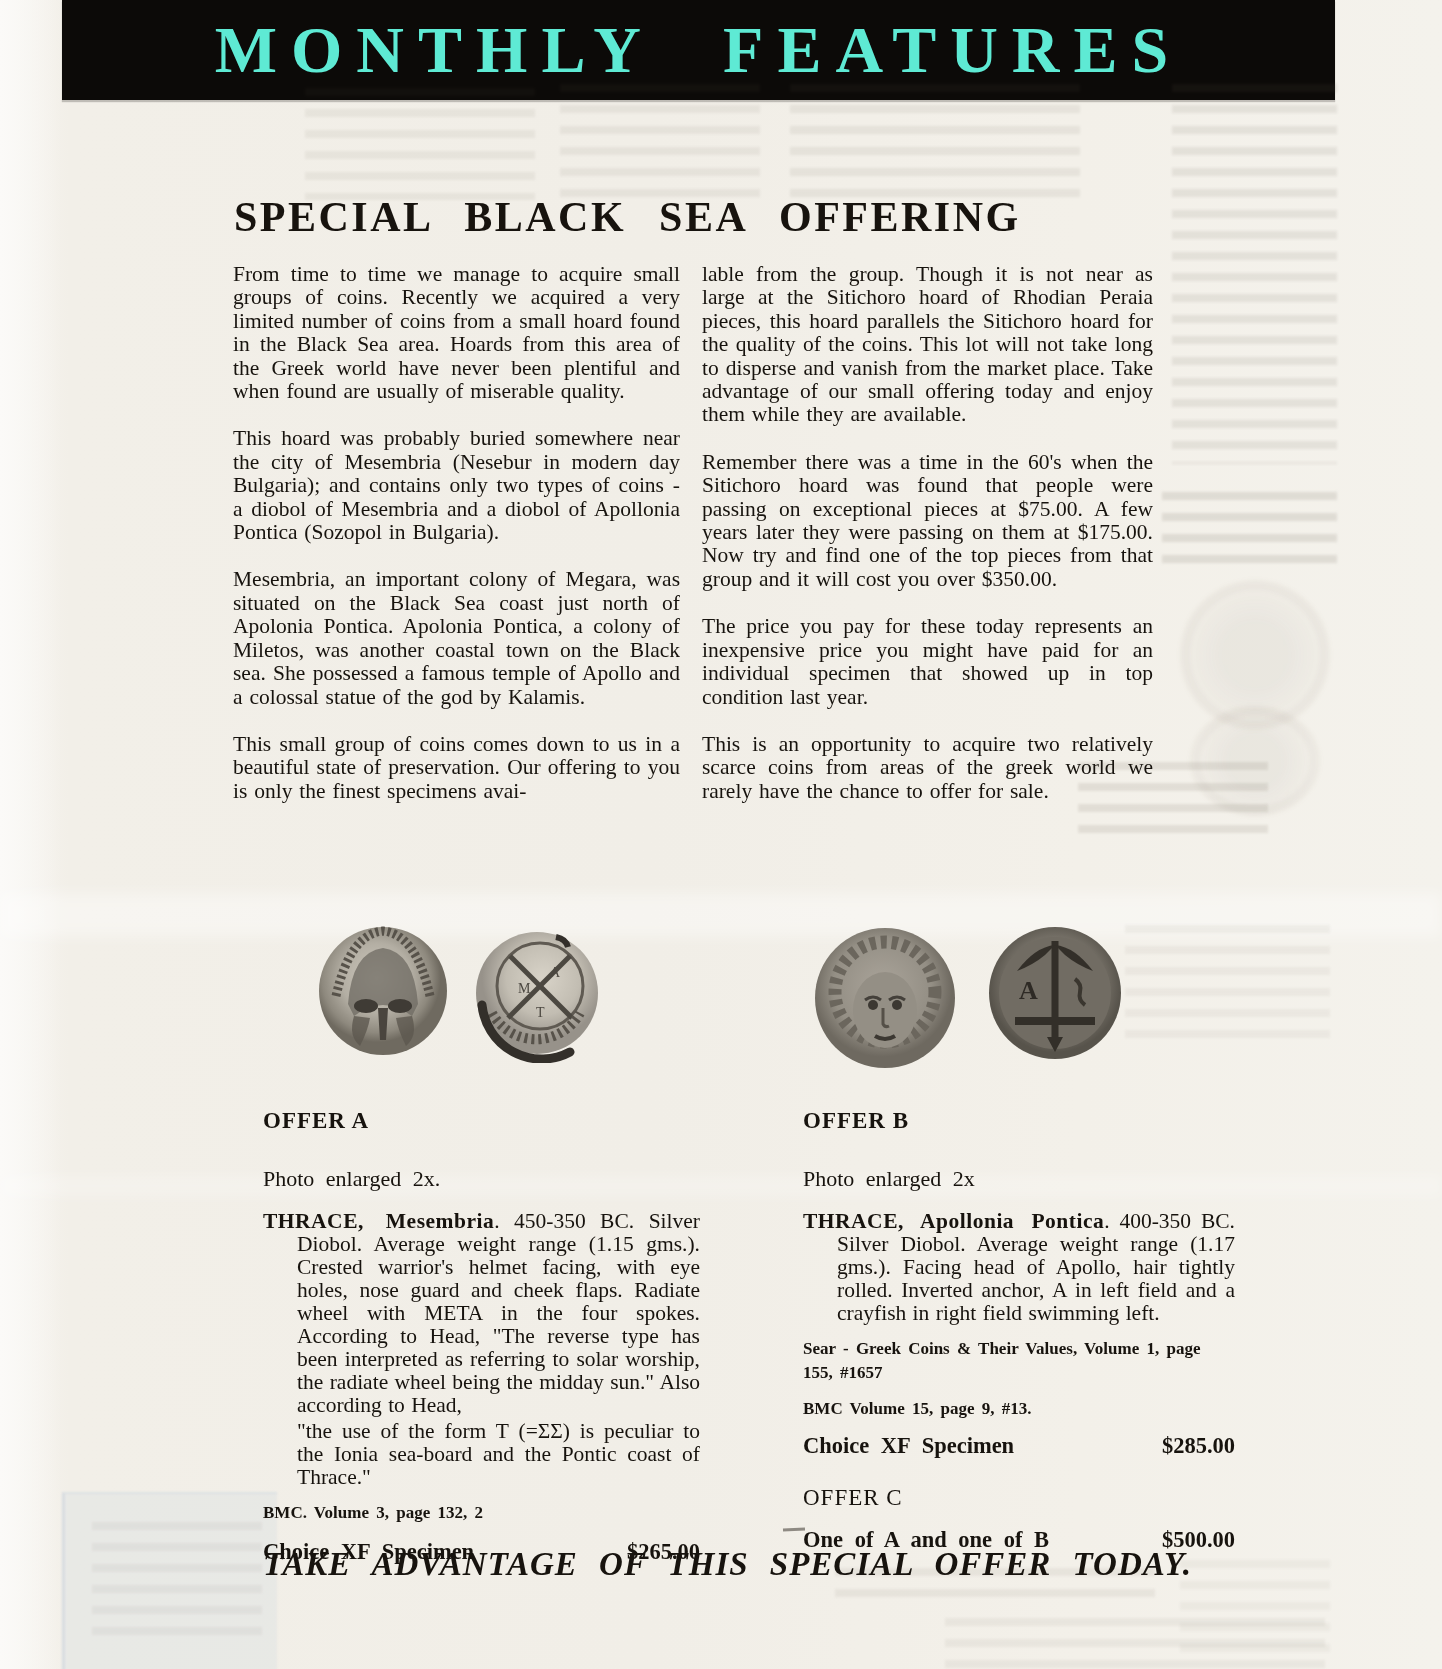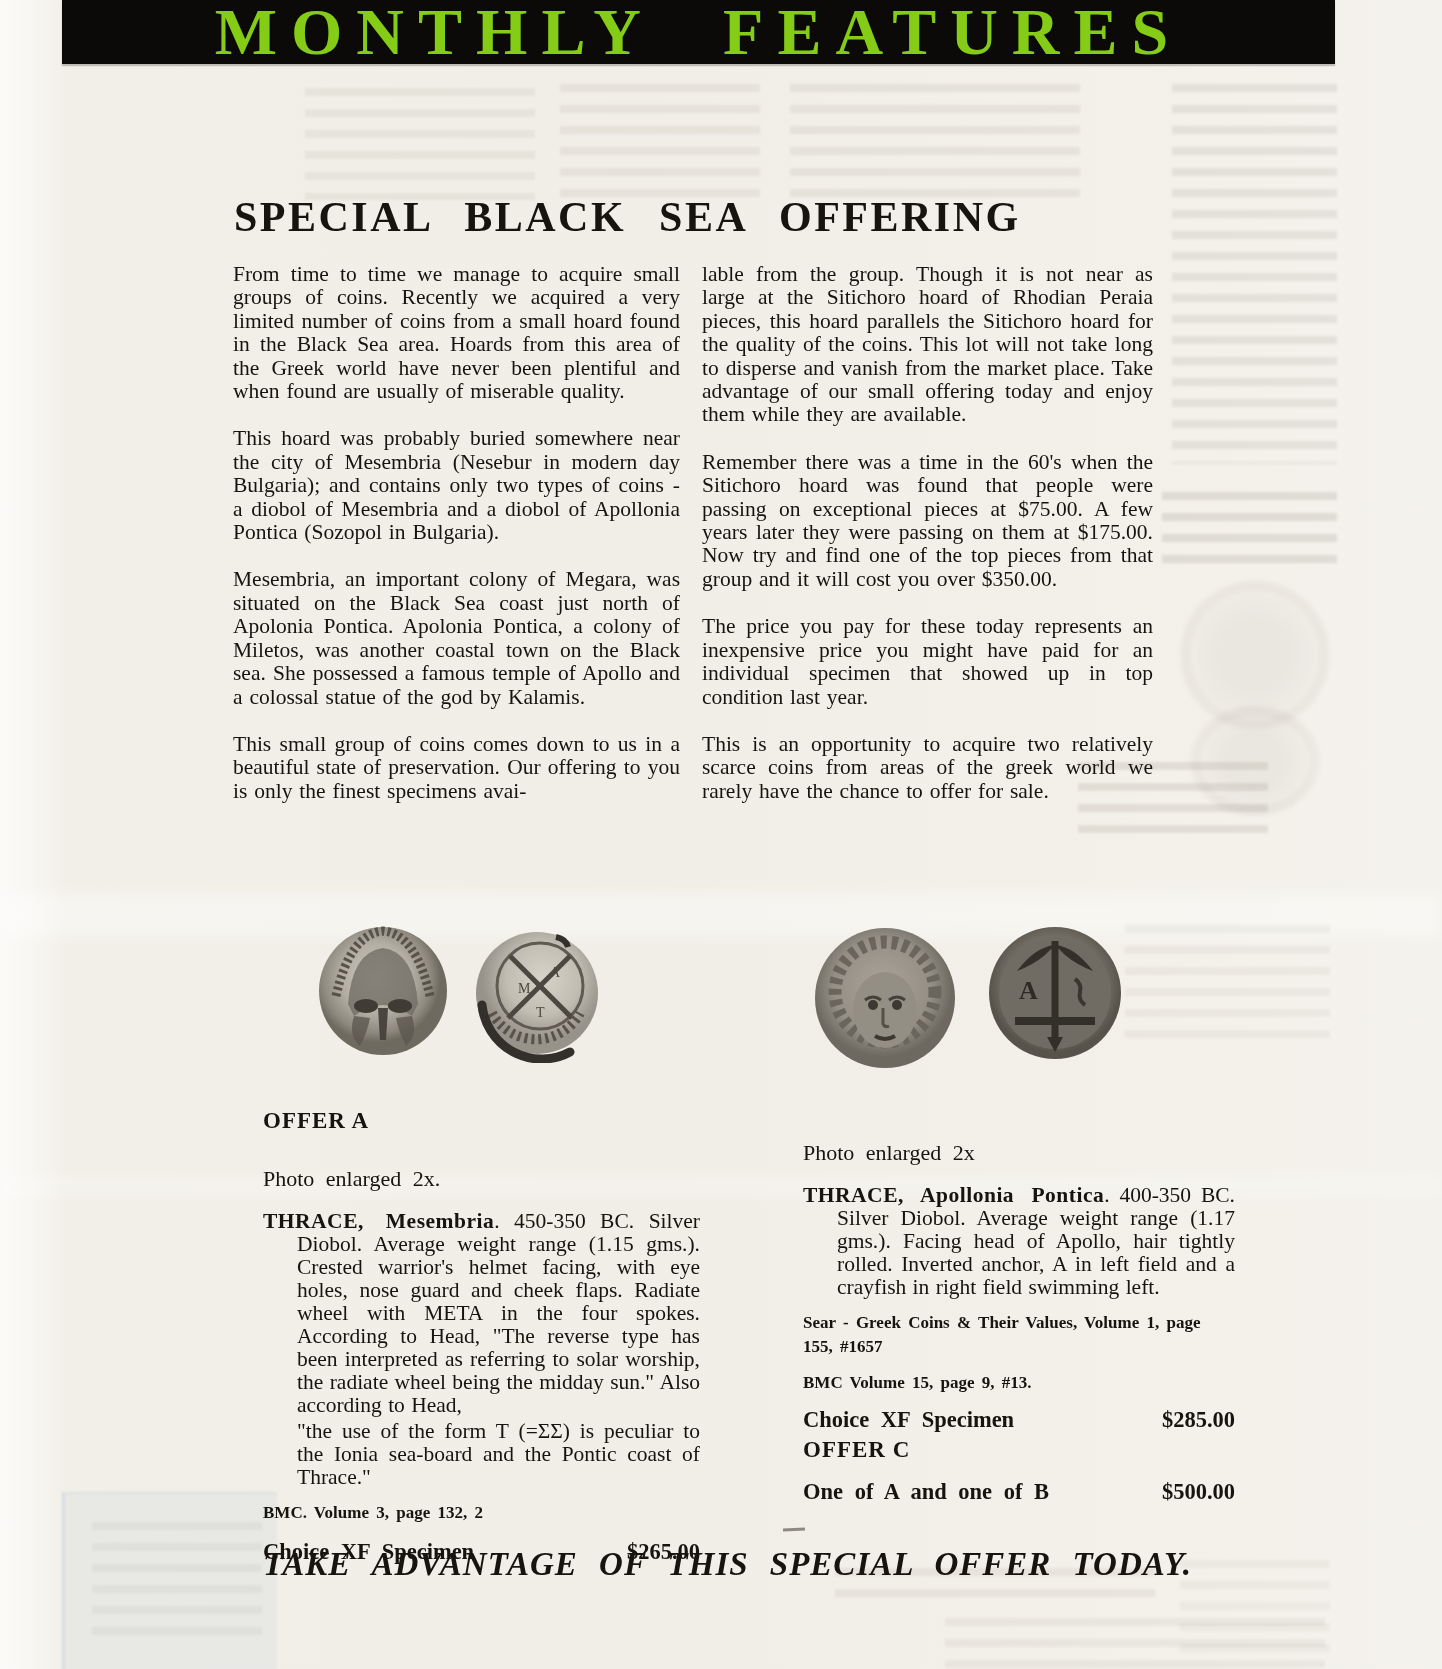--- a/index.html
+++ b/index.html
@@ -7,23 +7,23 @@
     position:relative;width:1442px;height:1669px;margin:0 auto;overflow:hidden;
     background:linear-gradient(90deg,#f7f5f1 0px,#f2efe8 70px,#f1eee7 45%,#f3f0e9 75%,#f4f2ec 100%);
     font-family:"Liberation Serif","DejaVu Serif",serif;color:#17130e;
   }
   .band{position:absolute;left:0;width:100%;pointer-events:none;}
   .band.b1{top:893px;height:44px;background:rgba(255,255,255,0.38);filter:blur(7px);}
   .band.b2{top:1175px;height:22px;background:rgba(255,255,255,0.22);filter:blur(6px);}
   .edge-left{position:absolute;left:0;top:0;width:62px;height:100%;
     background:linear-gradient(90deg,#fbfaf8, rgba(251,250,248,0));}
   .banner{
-    position:absolute;left:62px;top:0;width:1273px;height:64px;background:#0c0a08;
+    position:absolute;left:62px;top:0;width:1273px;height:100px;background:#0c0a08;
     display:flex;align-items:center;justify-content:center;
-    color:#84cc16;font-weight:bold;font-size:66px;letter-spacing:14px;word-spacing:40px;
+    color:#5eead4;font-weight:bold;font-size:66px;letter-spacing:14px;word-spacing:40px;
     box-shadow:0 2px 1px rgba(40,35,30,0.25);
   }
   .headline{
     position:absolute;left:234px;top:193px;margin:0;
     font-size:42px;font-weight:bold;letter-spacing:2.5px;word-spacing:20px;white-space:nowrap;
   }
   .col{position:absolute;top:263px;}
   .col-left{left:233px;width:447px;}
   .col-right{left:702px;width:451px;}
   .col p{margin:0 0 24px;text-align:justify;font-size:21.5px;line-height:23.4px;word-spacing:1.5px;}
@@ -34,21 +34,21 @@
   .offer-label{font-weight:bold;font-size:23px;line-height:26px;letter-spacing:1px;}
   .photo-note{font-weight:normal;font-size:22px;line-height:26px;margin-top:32px;word-spacing:6px;}
   .desc{margin:18px 0 0;text-align:justify;line-height:23px;padding-left:34px;text-indent:-34px;word-spacing:1px;}
   .desc .lead{font-weight:bold;letter-spacing:0.5px;word-spacing:8px;}
   .quote{margin:3px 0 0;text-align:justify;line-height:23px;padding-left:34px;word-spacing:1px;}
   .ref{font-size:17px;line-height:24px;margin-top:12px;font-weight:bold;word-spacing:3px;}
   .ref.first{}
   .price-row{display:flex;justify-content:space-between;font-weight:bold;font-size:22.5px;line-height:26px;word-spacing:6px;}
   .offer-a .price-row{margin-top:14px;}
   .offer-b .price-row{margin-top:12px;}
-  .offer-c-label{font-weight:bold;font-size:23px;line-height:26px;letter-spacing:1px;margin-top:4px;}
+  .offer-c-label{font-weight:normal;font-size:23px;line-height:26px;letter-spacing:1px;margin-top:26px;}
   .offer-b .price-row.one-of{margin-top:16px;}
   .closing{
     position:absolute;left:263px;top:1546px;white-space:nowrap;
     font-size:33px;font-weight:bold;font-style:italic;word-spacing:12px;letter-spacing:1px;
   }
   .ghost{position:absolute;pointer-events:none;filter:blur(1.5px);
     background:repeating-linear-gradient(to bottom, rgba(100,92,78,0.14) 0px, rgba(100,92,78,0.14) 8px, rgba(100,92,78,0) 8px, rgba(100,92,78,0) 21px);}
   .ghost-circle{position:absolute;pointer-events:none;border-radius:50%;
     background:radial-gradient(circle, rgba(110,100,85,0.07) 30%, rgba(110,100,85,0.03) 60%, rgba(110,100,85,0) 72%);
     box-shadow:inset 0 0 0 10px rgba(110,100,85,0.05);filter:blur(2px);}
@@ -193,20 +193,21 @@
     <p class="desc"><span class="lead">THRACE, Mesembria</span><span>. 450-350 BC. Silver Diobol. Average weight range (1.15 gms.). Crested warrior's helmet facing, with eye holes, nose guard and cheek flaps. Radiate wheel with META in the four spokes. According to Head, "The reverse type has been interpreted as referring to solar worship, the radiate wheel being the midday sun." Also according to Head,</span></p>
     <p class="quote">"the use of the form T (=ΣΣ) is peculiar to the Ionia sea-board and the Pontic coast of Thrace."</p>
     <div class="ref">BMC. Volume 3, page 132, 2</div>
     <div class="price-row">
       <span>Choice XF Specimen</span>
       <span>$265.00</span>
     </div>
   </div>
 
   <div class="offer offer-b">
+    <div class="offer-label">OFFER B</div>
     <div class="photo-note">Photo enlarged 2x</div>
     <p class="desc"><span class="lead">THRACE, Apollonia Pontica</span><span>. 400-350 BC. Silver Diobol. Average weight range (1.17 gms.). Facing head of Apollo, hair tightly rolled. Inverted anchor, A in left field and a crayfish in right field swimming left.</span></p>
     <div class="ref first">Sear - Greek Coins &amp; Their Values, Volume 1, page 155, #1657</div>
     <div class="ref">BMC Volume 15, page 9, #13.</div>
     <div class="price-row">
       <span>Choice XF Specimen</span>
       <span>$285.00</span>
     </div>
     <div class="offer-c-label">OFFER C</div>
     <div class="price-row one-of">

